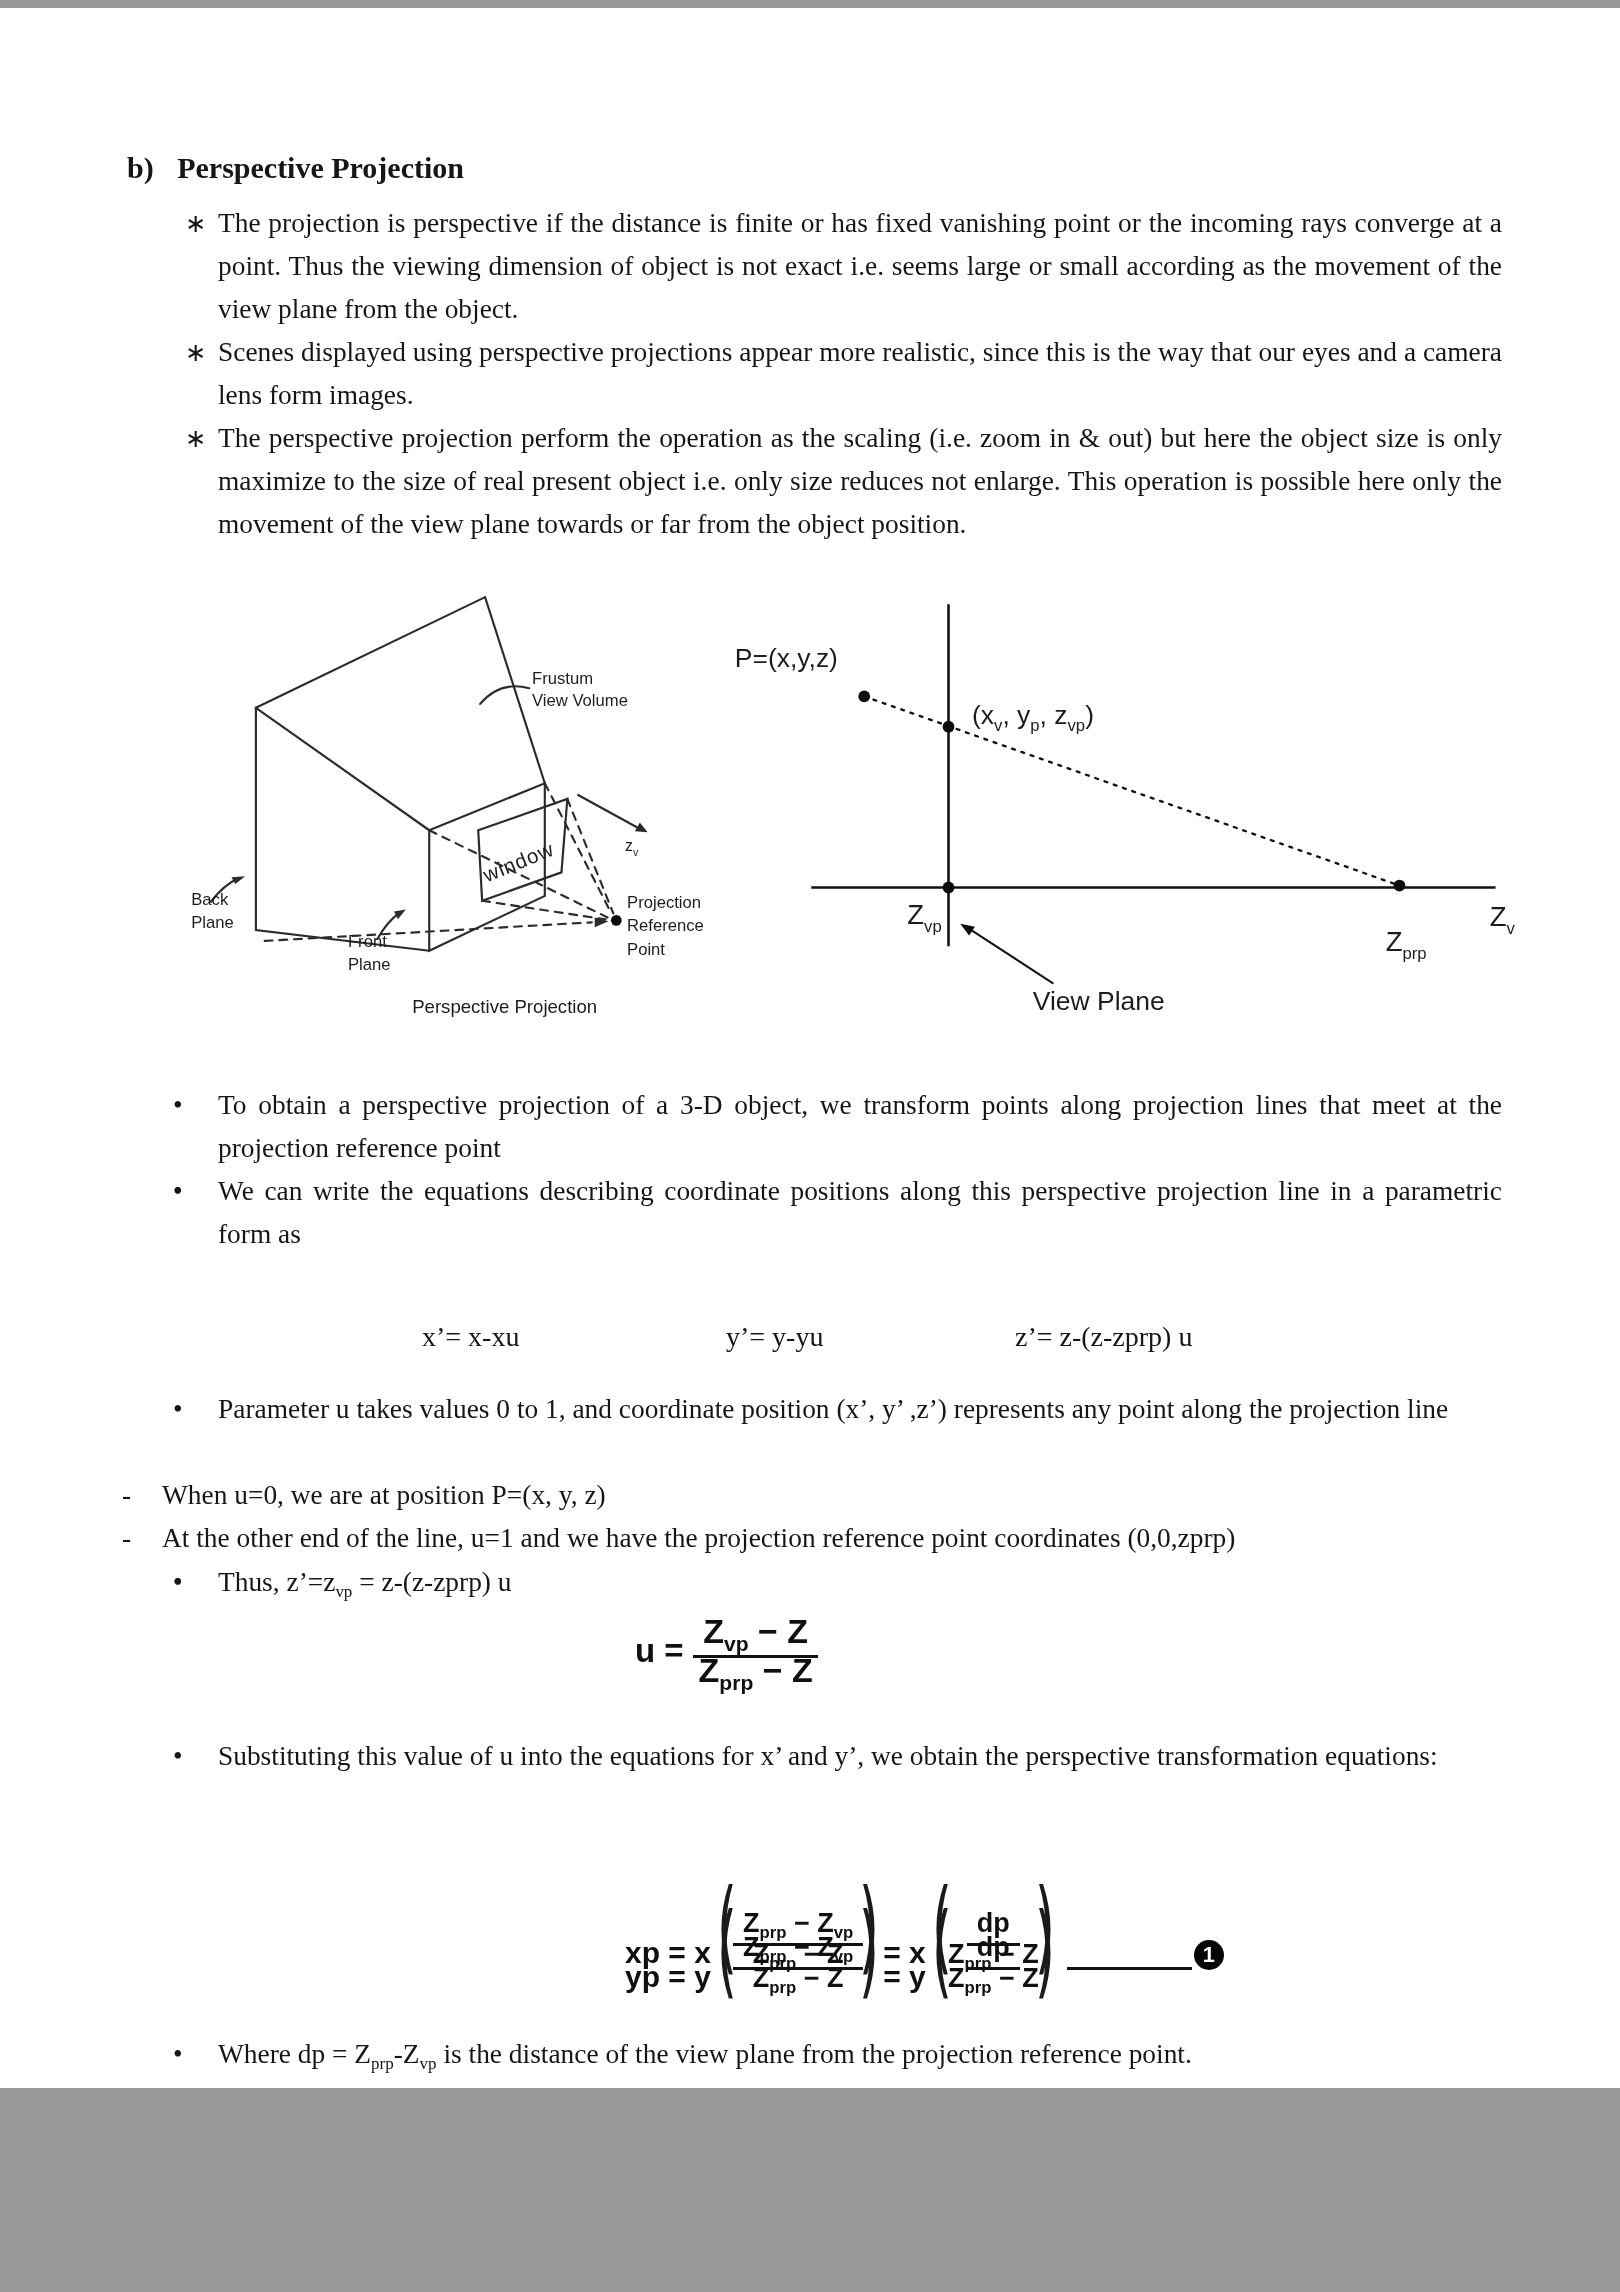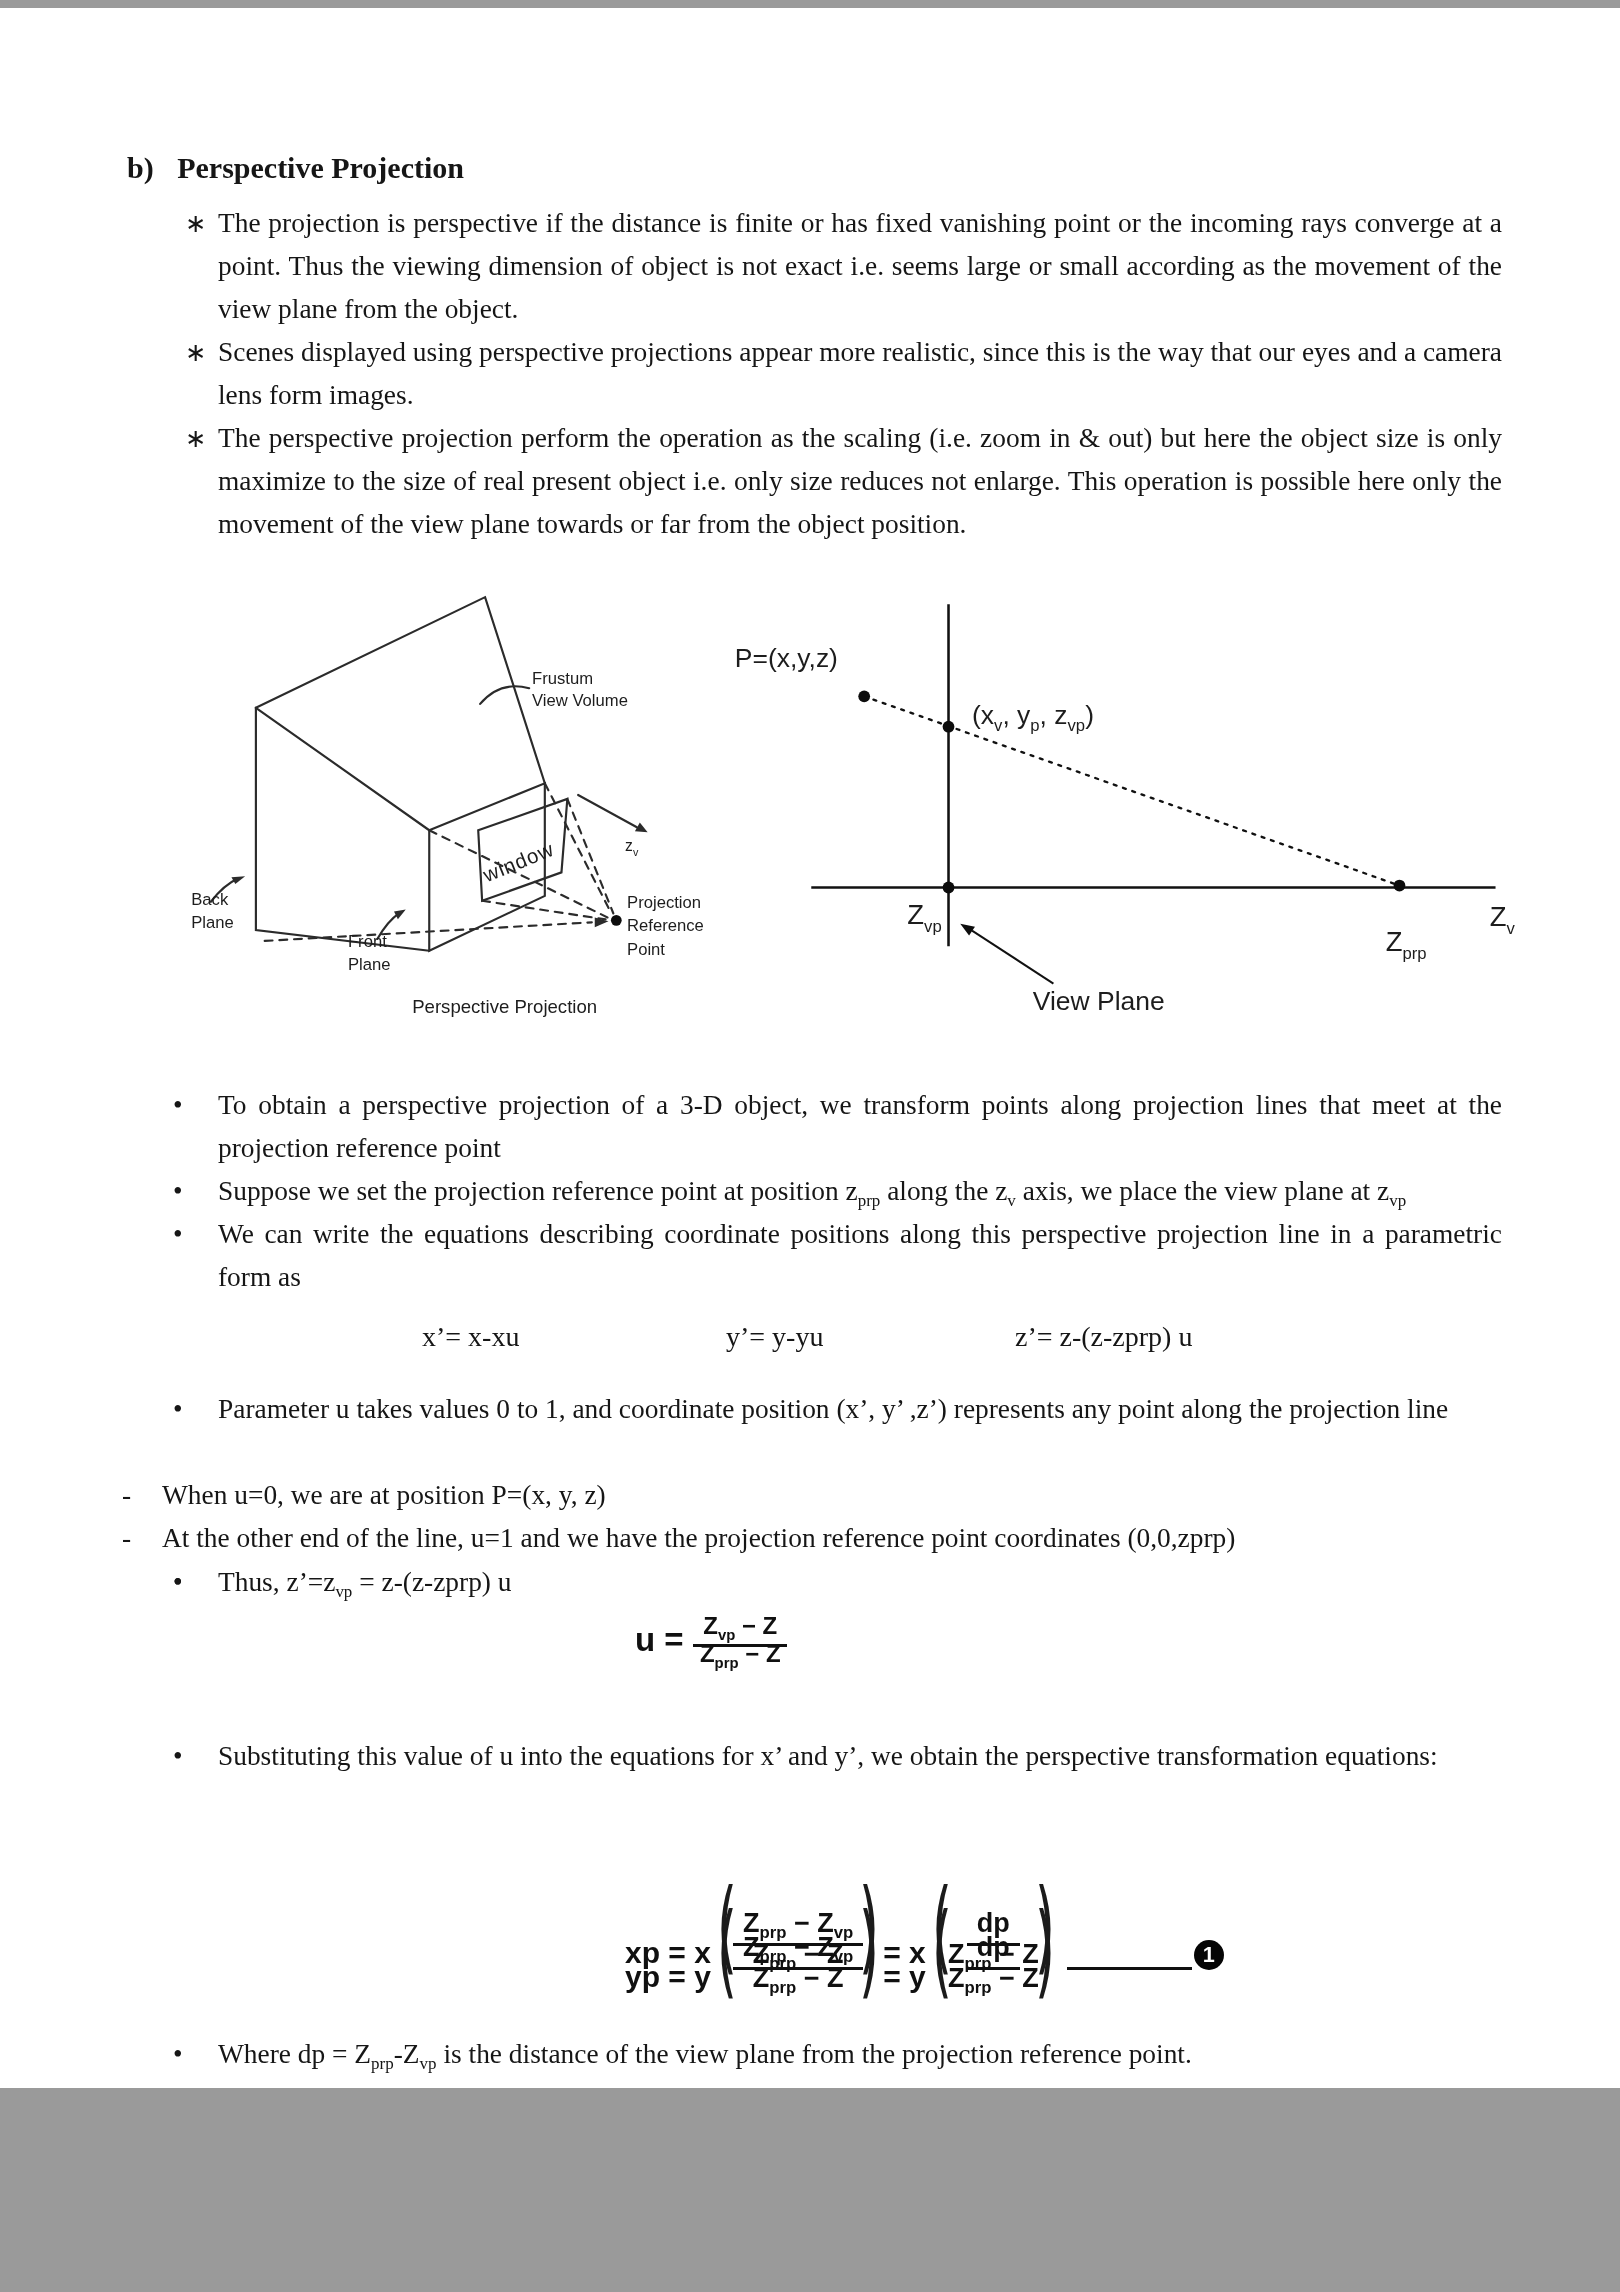--- a/index.html
+++ b/index.html
@@ -25,21 +25,21 @@
   .rdash{stroke:#111;stroke-width:2.4;fill:none;stroke-dasharray:3 7;stroke-linecap:round;}
   .fig-arrow{fill:#2b2b2b;stroke:none;}
   .rdot{fill:#0d0d0d;}
   
   .eq{font-family:"Liberation Sans","DejaVu Sans",sans-serif;font-weight:bold;color:#101010;
       display:flex;align-items:center;}
   .eq .lhs{font-size:30px;margin-right:9.8px;white-space:nowrap;}
   .frac{display:inline-block;text-align:center;vertical-align:middle;}
   .frac .num{border-bottom:3.3px solid #101010;padding:0 9.8px 4.9px 9.8px;}
   .frac .den{padding-top:3.9px;}
-  .eq-u .frac{font-size:24px;}
+  .eq-u .frac{font-size:34px;}
   .eq-u .lhs{font-size:33px;}
   .eq-xy .frac{font-size:27px;}
   .paren{font-family:"DejaVu Sans",sans-serif;font-weight:400;font-size:102px;line-height:0.86;
          display:inline-block;transform:scaleX(0.5);margin:0 -13.7px;color:#1b1b1b;}
   .eqline{display:inline-block;width:125px;border-top:3.3px solid #101010;margin-left:15.7px;}
   .eqmarker{display:inline-block;width:30px;height:30px;border-radius:50%;background:#050505;color:#fff;
             font-size:21.6px;line-height:30px;text-align:center;margin-left:2px;font-family:"Liberation Sans",sans-serif;}
   .param-row span{position:absolute;font-size:28px;white-space:nowrap;}
   .footer-bar{position:absolute;left:119px;width:1402px;top:2152px;height:6.9px;background:#6d2b2b;}
   .footer-line{position:absolute;left:119px;width:1402px;top:2163px;height:2.5px;background:#6d2b2b;}
@@ -126,21 +126,20 @@
     <text x="314" y="462" font-size="27">View Plane</text>
   </svg>
 
   <div class="abs tlist blist" style="left:218px;top:1076px;width:1284px;">
     <div class="li">
       <span class="marker">•</span>
       <span class="txt">To obtain a perspective projection of a 3-D object, we transform points along projection lines that meet at the projection reference point</span>
     </div>
     <div class="li">
       <span class="marker">•</span>
-      <span class="txt">Suppose we set the projection reference point at position z<sub>prp</sub> along the z<sub>v</sub> axis, we place the view plane at z<sub>vp</sub></span>
     </div>
     <div class="li">
       <span class="marker">•</span>
       <span class="txt">We can write the equations describing coordinate positions along this perspective projection line in a parametric form as</span>
     </div>
   </div>
 
   <div class="abs param-row" style="left:218px;top:1313px;width:1284px;height:43px;">
     <span style="left:204px;">x’= x-xu</span>
     <span style="left:508px;">y’= y-yu</span>

